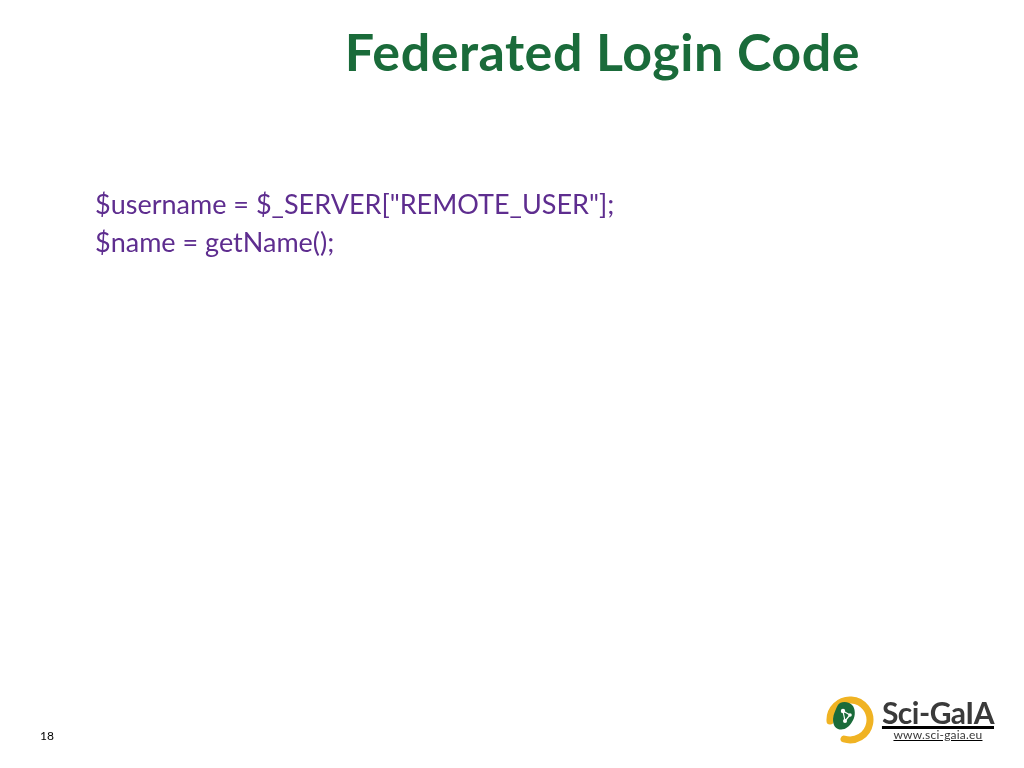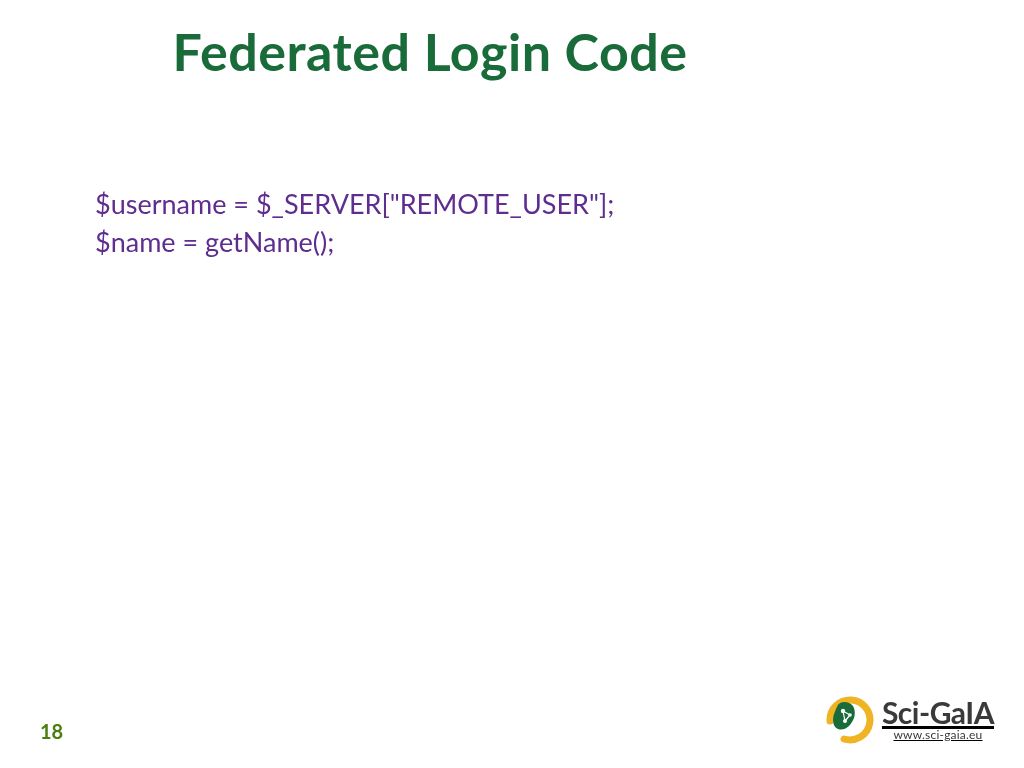--- a/index.html
+++ b/index.html
@@ -16,43 +16,43 @@
     position: relative;
     width: 1024px;
     height: 768px;
     box-sizing: border-box;
   }
   .title {
     position: absolute;
     top: 20px;
     left: 0;
     width: 860px;
-    text-align: center;
+    text-align: right;
     font-size: 52px;
     font-weight: 700;
     color: #1a6b3a;
     letter-spacing: 0.5px;
   }
   .code-block {
     position: absolute;
     top: 185px;
     left: 95px;
     font-size: 27px;
     line-height: 1.4;
     color: #5e2d8f;
     font-family: "Segoe UI", "Lato", Arial, sans-serif;
     white-space: pre;
   }
   .page-number {
     position: absolute;
     left: 40px;
     bottom: 25px;
-    font-size: 20px;
-    font-weight: 700;
-    color: #4d7c0f;
+    font-size: 12px;
+    font-weight: 400;
+    color: #000000;
   }
   .logo {
     position: absolute;
     right: 30px;
     bottom: 20px;
     display: flex;
     align-items: center;
     gap: 8px;
   }
   .logo-text {

